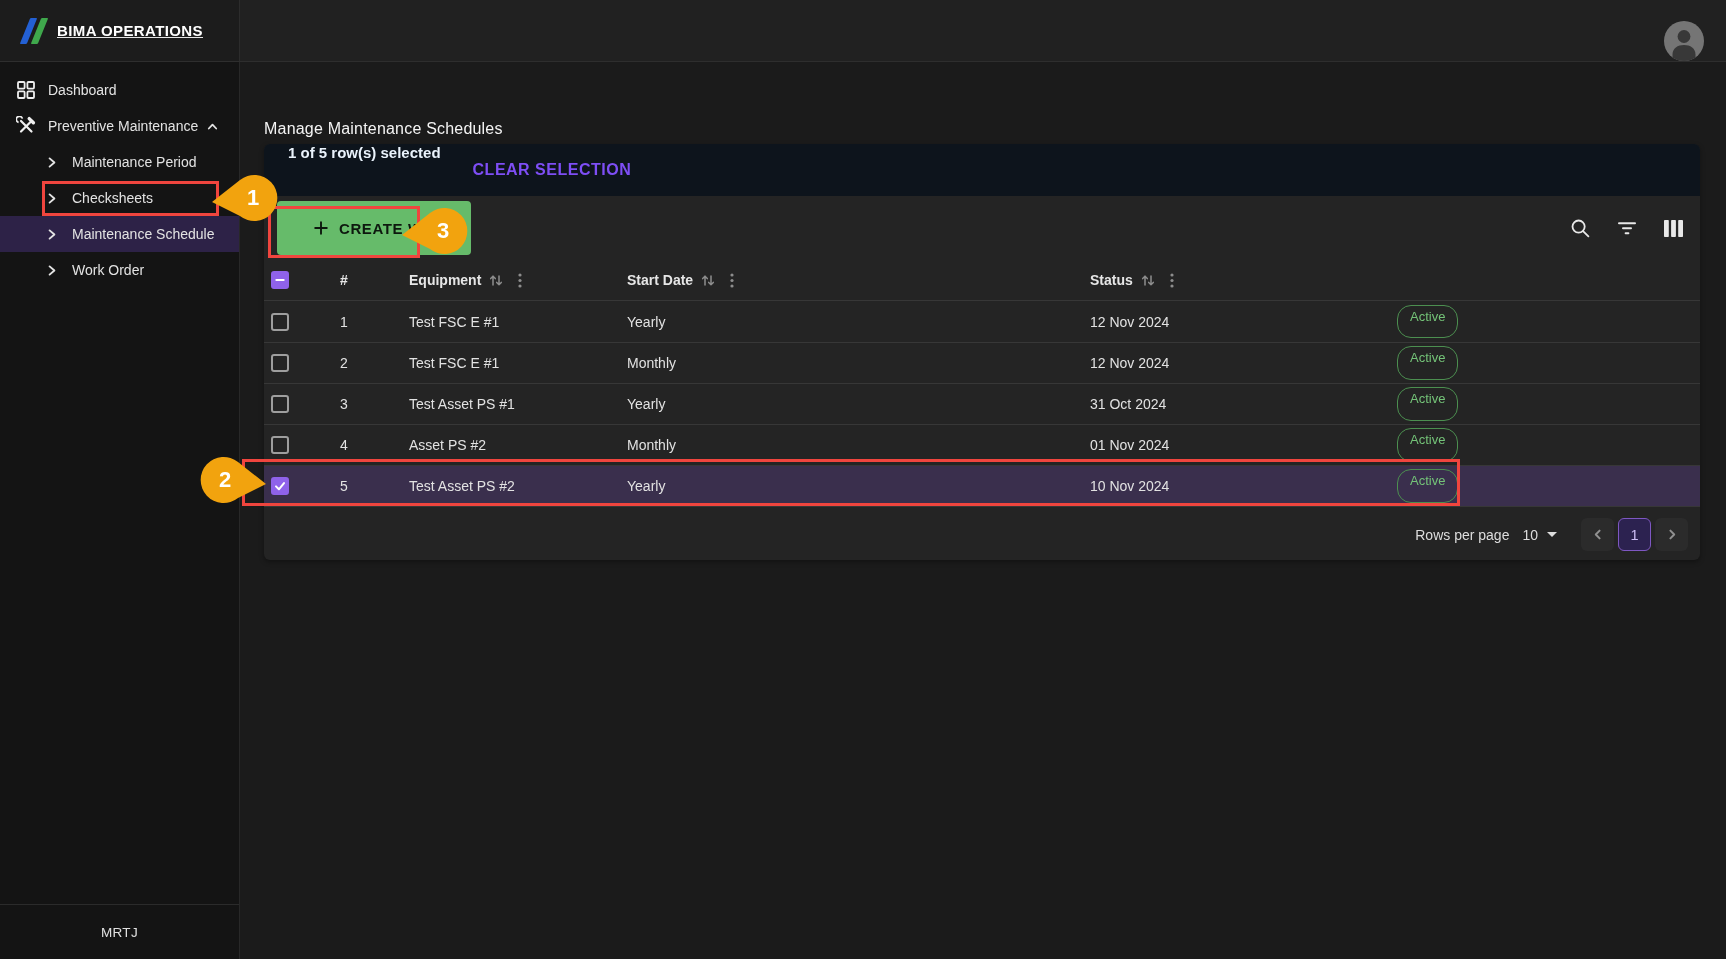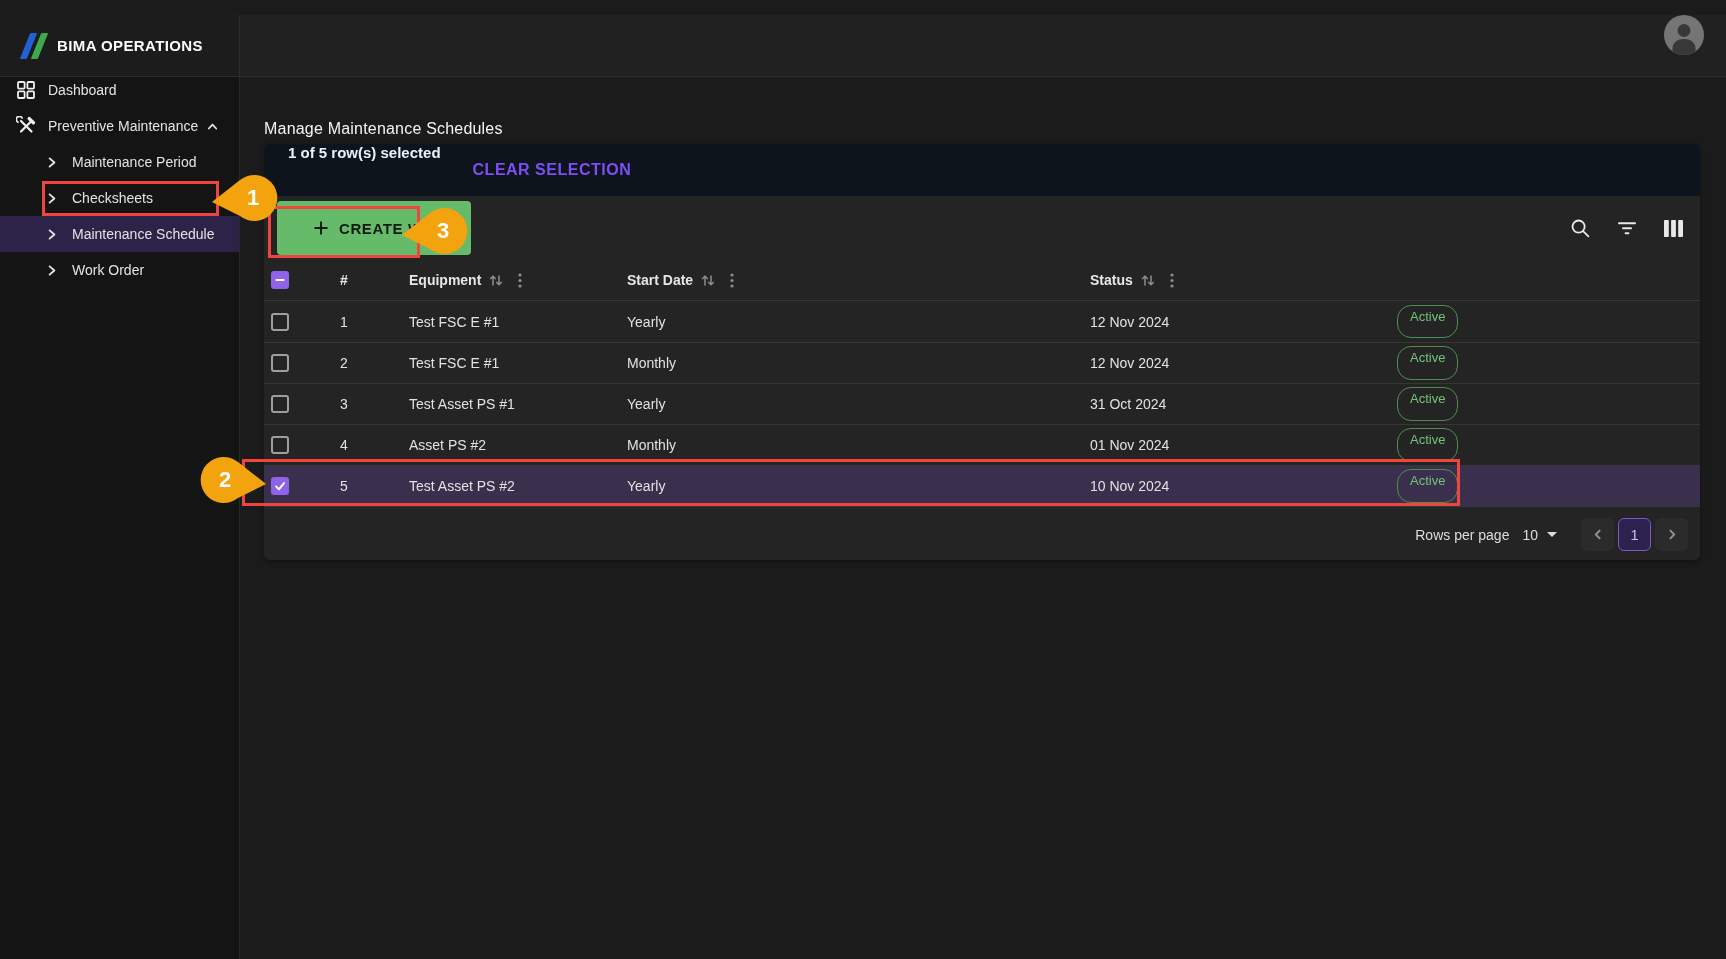--- a/index.html
+++ b/index.html
@@ -1,21 +1,21 @@
 <!DOCTYPE html>
 <html><head>
 <meta charset="utf-8">
 <style>
   * { box-sizing: border-box; }
   html,body { margin:0; padding:0; width:1726px; height:959px; overflow:hidden;
     background:#1b1b1b; font-family:"Liberation Sans","DejaVu Sans",sans-serif; color:#e4e4e4; }
 
   
-  .topbar { position:absolute; left:0; top:15px; width:1726px; height:62px; background:#212121;
-    border-bottom:1px solid #2e2e2e; z-index:3; display:flex; align-items:flex-start; }
+  .topbar { position:absolute; left:0; top:0; width:1726px; height:62px; background:#212121;
+    border-bottom:1px solid #2e2e2e; z-index:3; display:flex; align-items:flex-end;text-decoration:underline; }
   .brand { width:240px; height:100%; background:#1c1c1c; border-right:1px solid #2c2c2c;
     display:flex; align-items:center; padding-left:25px; }
   .logo { display:flex; gap:4px; margin-right:14px; }
   .logo i { display:block; width:7px; height:26px; transform:skewX(-22deg); border-radius:1px; }
   .logo .blue { background:#2360d4; }
   .logo .green { background:#3fa84c; }
   .brand-title { font-size:15px; font-weight:bold; color:#ffffff; letter-spacing:.4px; }
   .topbar-spacer { flex:1; }
   .avatar { width:40px; height:40px; border-radius:50%; background:#757575; margin-right:22px;
     overflow:hidden; position:relative; cursor:pointer; }
@@ -164,20 +164,23 @@
       <span class="lbl">Maintenance Schedule</span>
     </div>
 
     <div class="nav-item nav-sub">
       <svg class="sub-chevron" viewBox="0 0 12 13" fill="none" stroke="#e3e3e3" stroke-width="1.9" stroke-linecap="round" stroke-linejoin="round">
           <path d="M3.6 2.4 L8.4 6.5 L3.6 10.6"></path>
         </svg>
       <span class="lbl">Work Order</span>
     </div>
   </nav>
+  <div class="sidebar-footer">
+    <span>MRTJ</span>
+  </div>
 </aside>
 
 <main class="main">
   <h1 class="page-title">Manage Maintenance Schedules</h1>
 
   <section class="card">
 
     <div class="selection-bar">
       <span class="selection-text">1 of 5 row(s) selected</span>
       <button class="clear-btn">CLEAR SELECTION</button>

